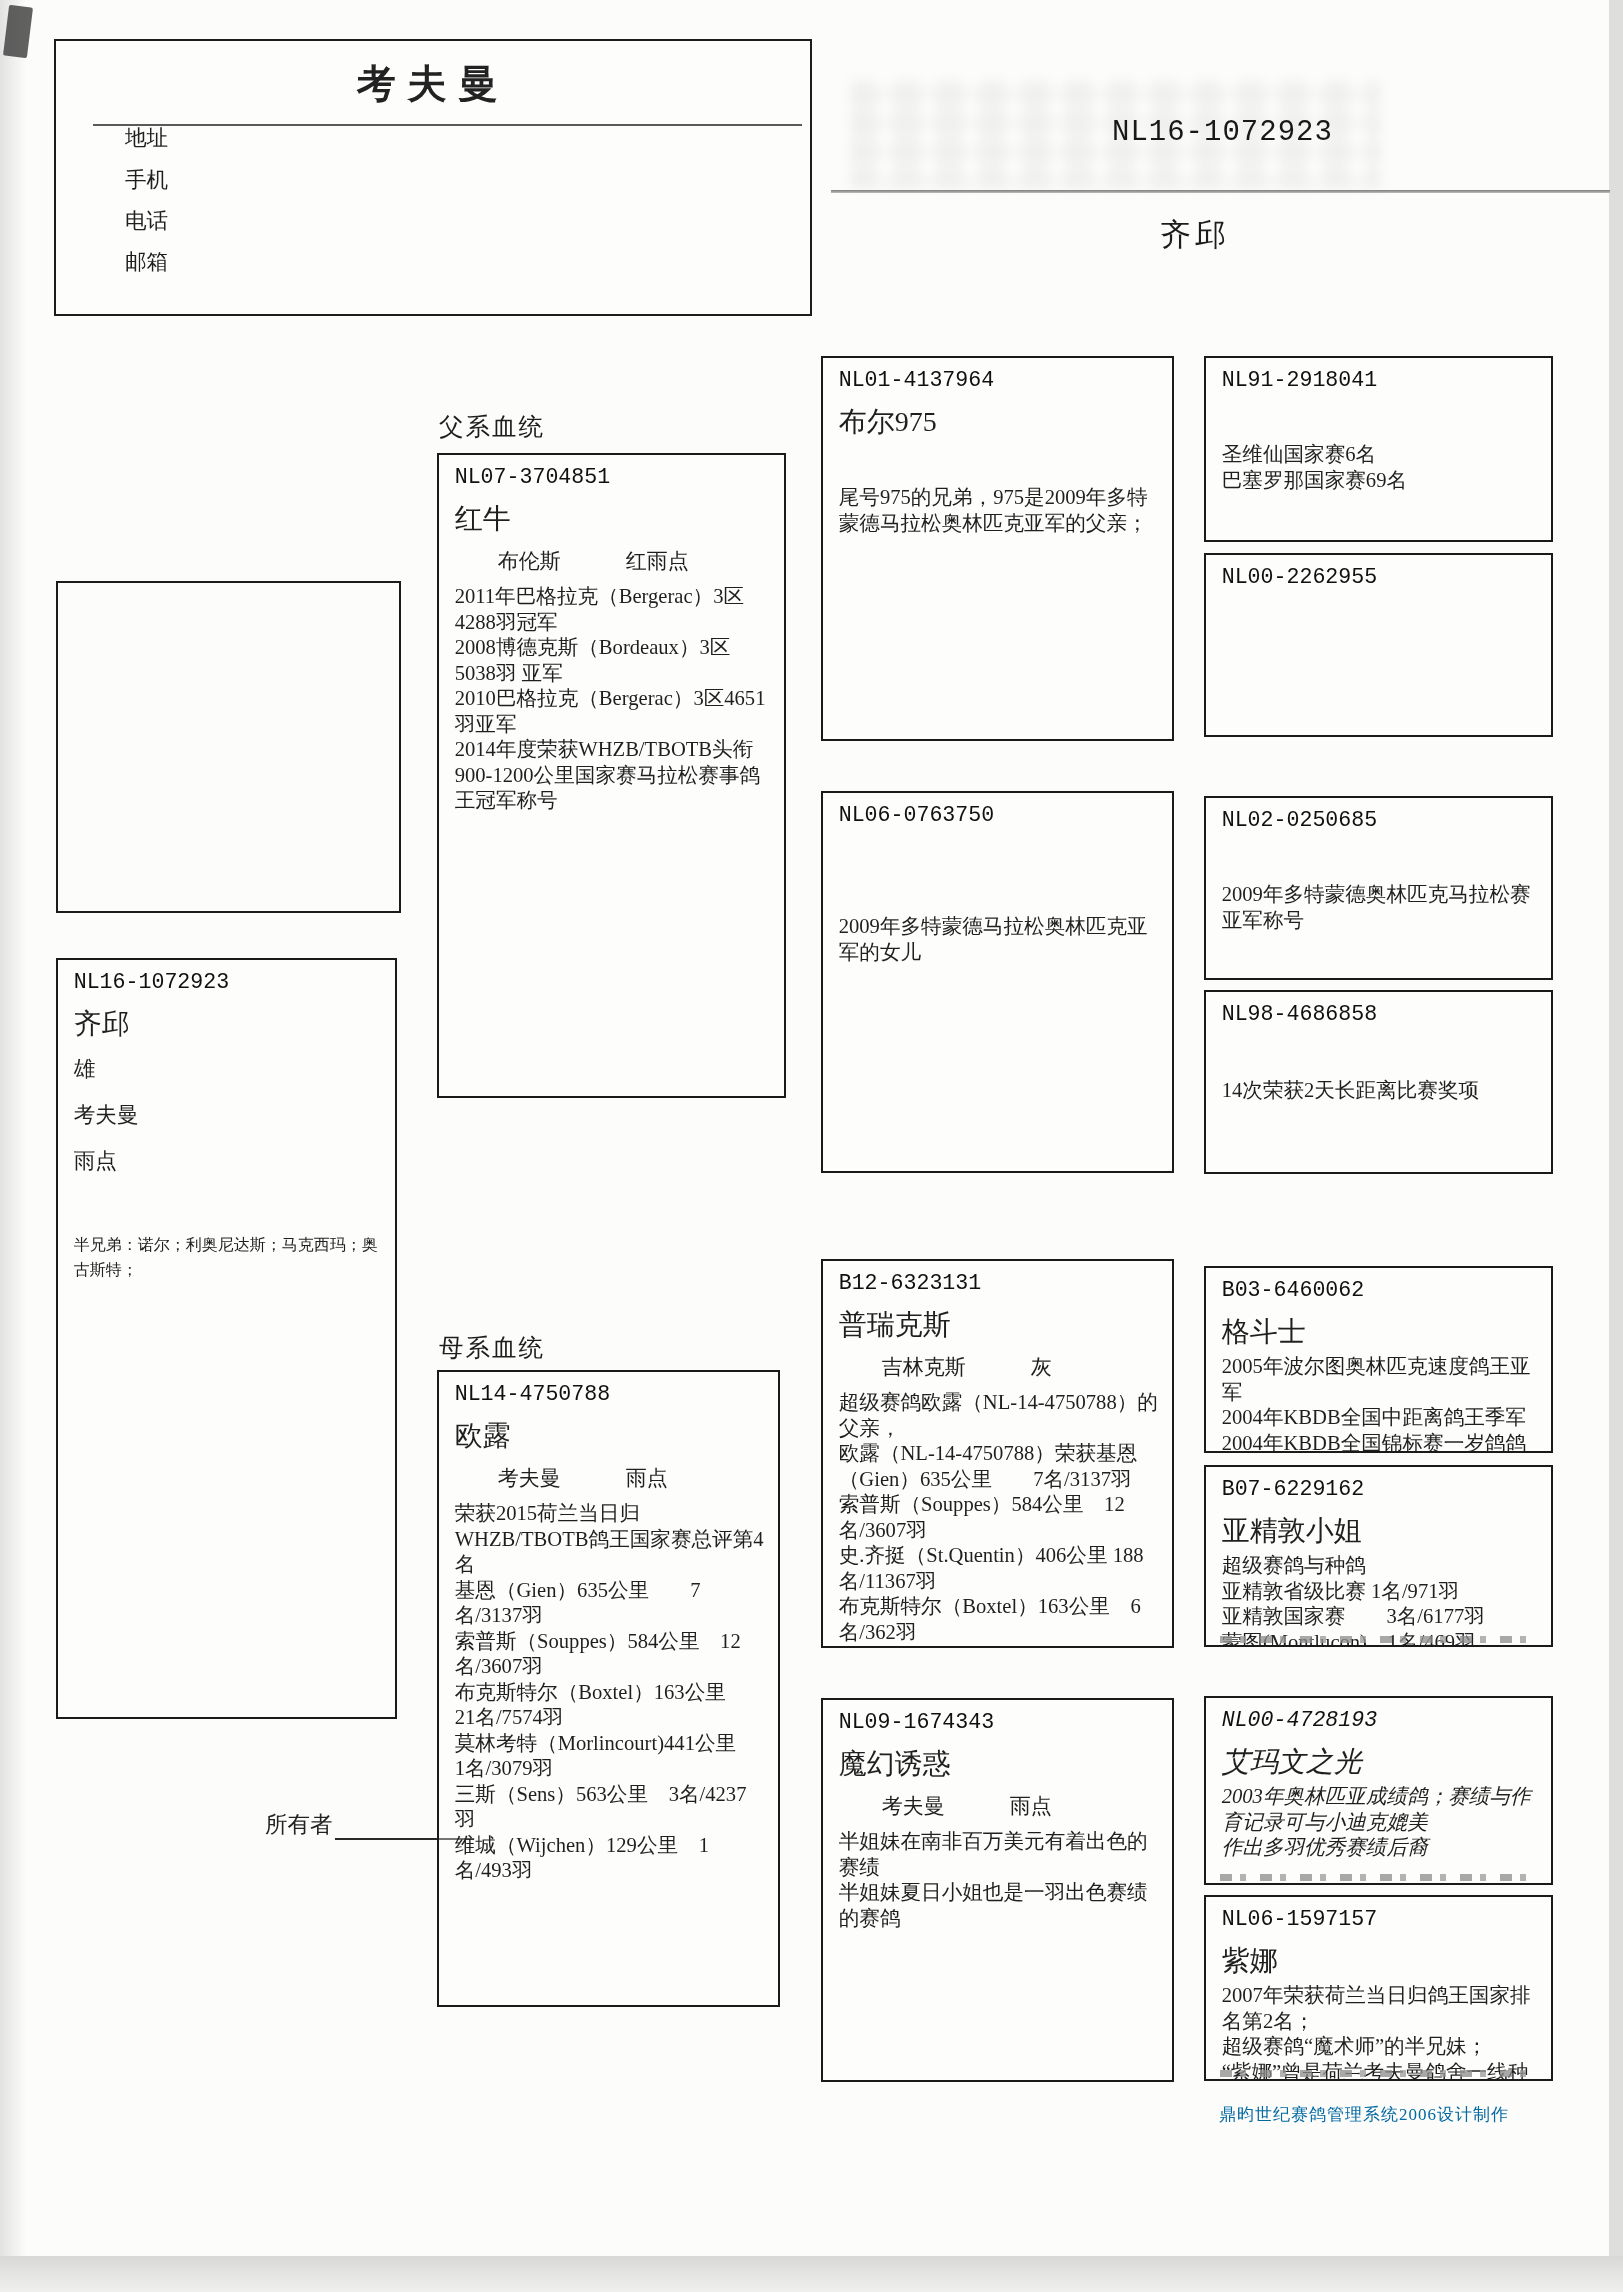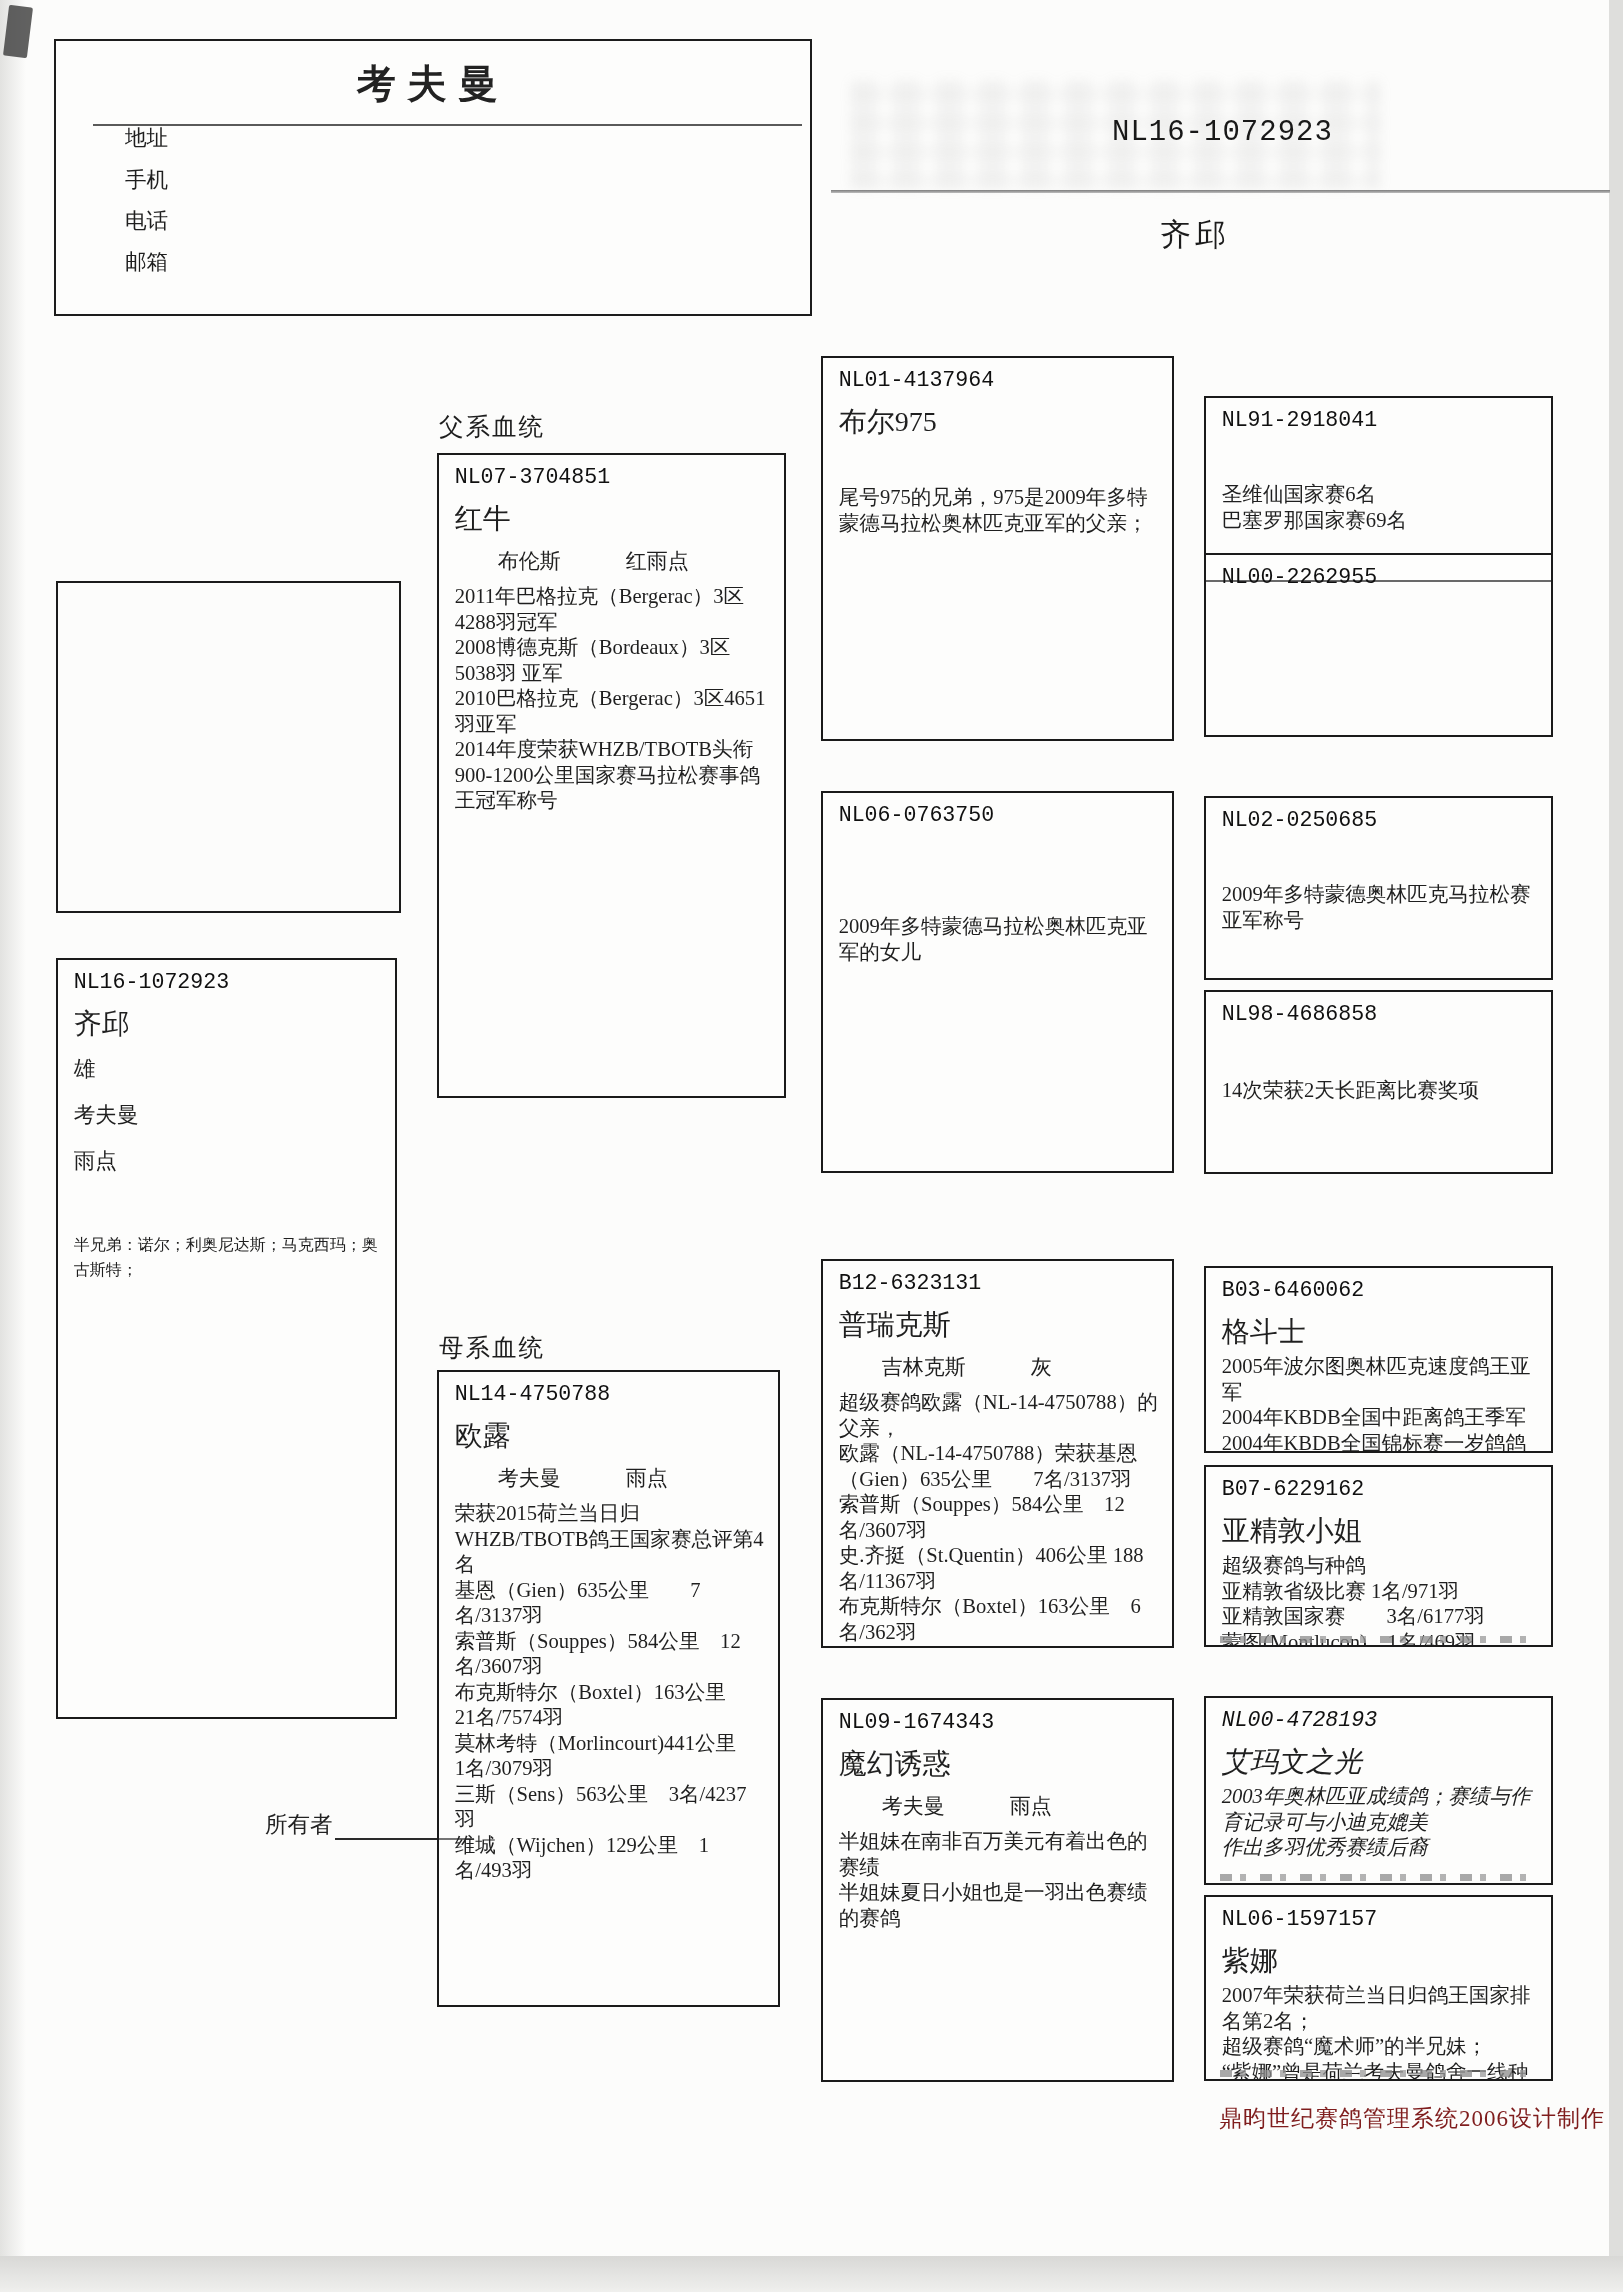--- a/index.html
+++ b/index.html
@@ -55,21 +55,21 @@
   .notes{margin-top:57px;font-size:16px;line-height:25.5px;}
   .spread .dline{margin-top:20.6px;font-size:21.6px;}
   .spread .bname{margin-top:15.7px;}
   .cut{position:absolute;bottom:2px;left:13.7px;right:13.7px;height:6.9px;overflow:hidden;opacity:.75;
     background:repeating-linear-gradient(90deg,#8c8c8c 0 11.8px,rgba(255,255,255,0) 11.8px 19.6px,#9a9a9a 19.6px 26.5px,rgba(255,255,255,0) 26.5px 40px);}
   
   .owner-sign{position:absolute;left:265px;top:1809px;font-size:22.5px;color:#222;}
   .sign-underline{display:inline-block;width:139px;height:23.5px;
     border-bottom:2px solid #2a2a2a;margin-left:2px;vertical-align:bottom;}
   
-  .footer{position:absolute;left:1219px;top:2103px;font-size:23px;letter-spacing:1px;color:#7f1d1d;}
+  .footer{position:absolute;left:1219px;top:2103px;font-size:17px;letter-spacing:1px;color:#0369a1;}
 </style>
 </head>
 <body>
 
 <div class="page" id="page">
 
   <div class="edge-left"></div>
   <div class="edge-right"></div>
   <div class="edge-bottom"></div>
   <div class="corner-mark"></div>
@@ -160,21 +160,21 @@
     </div>
     <div class="pbox" style="left: 821px; top: 1698px; width: 353px; height: 384px;">
       <div class="ring">NL09-1674343</div>
       <div class="bname">魔幻诱惑</div>
       <div class="parents"><span class="p1">考夫曼</span><span class="p2">雨点</span></div>
       <div class="desc">
         <div class="dline">半姐妹在南非百万美元有着出色的赛绩</div>
         <div class="dline">半姐妹夏日小姐也是一羽出色赛绩的赛鸽</div>
       </div>
     </div>
-    <div class="pbox" style="left: 1204px; top: 356px; width: 349px; height: 186px; margin-top: 40px;">
+    <div class="pbox" style="left: 1204px; top: 356px; width: 349px; height: 186px;">
       <div class="ring">NL91-2918041</div>
       <div class="desc" style="margin-top: 49px;">
         <div class="dline">圣维仙国家赛6名</div>
         <div class="dline">巴塞罗那国家赛69名</div>
       </div>
     </div>
     <div class="pbox" style="left: 1204px; top: 553px; width: 349px; height: 184px;">
       <div class="ring">NL00-2262955</div>
     </div>
     <div class="pbox" style="left: 1204px; top: 796px; width: 349px; height: 184px;">

